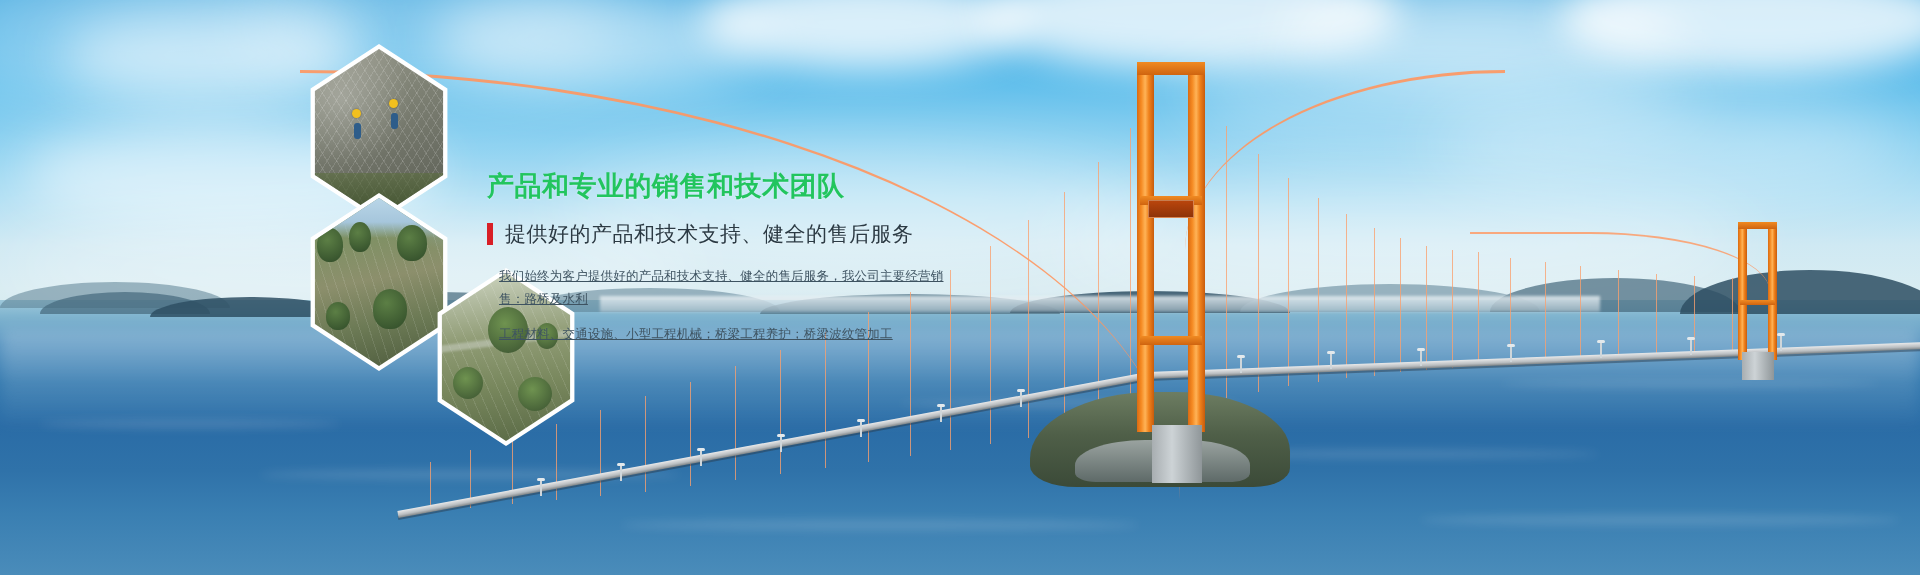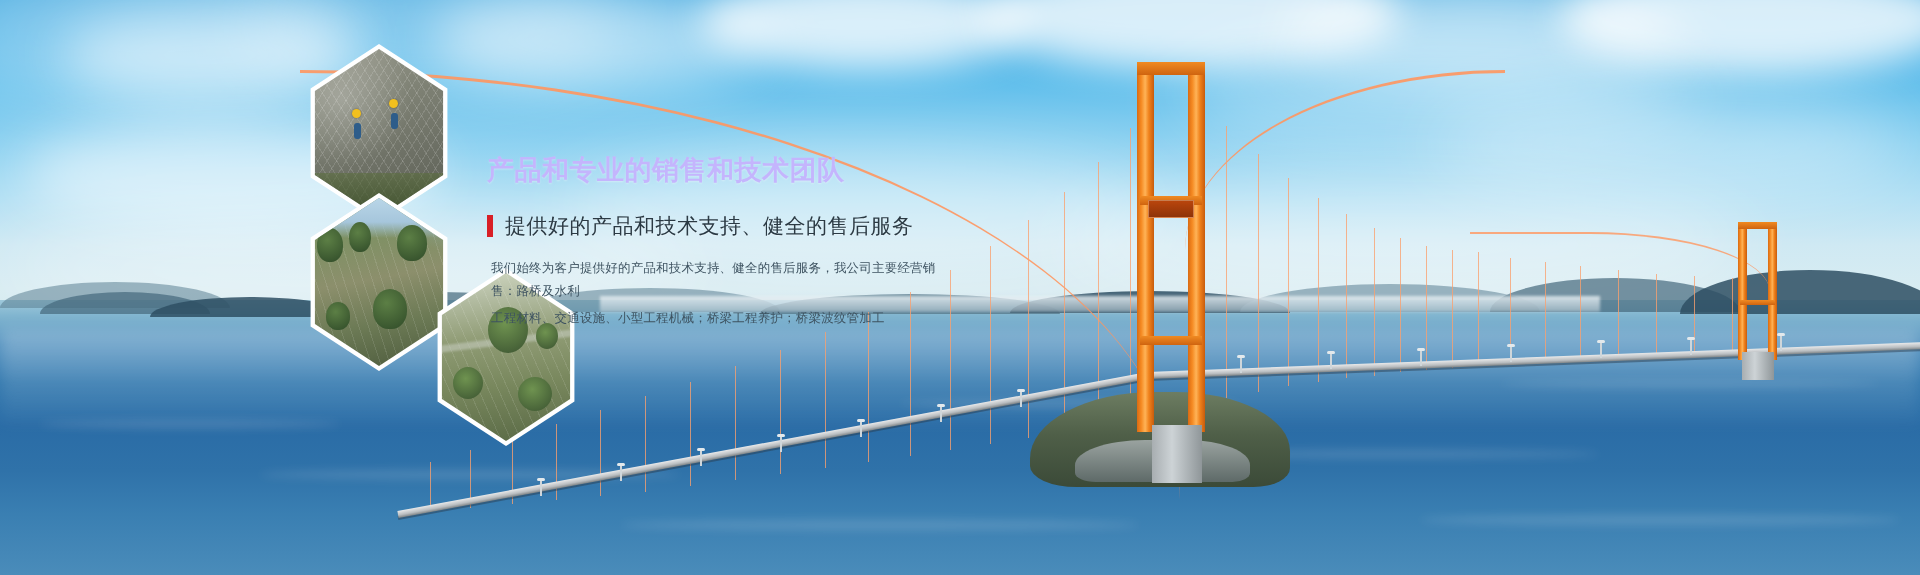--- a/index.html
+++ b/index.html
@@ -229,45 +229,46 @@
     line-height:1.15;
   }
   .headline .h-main {
     font-size:33px; font-weight:bold;
     color:#1b4f92;
     letter-spacing:1px;
     text-shadow:0 1px 2px rgba(255,255,255,0.45);
   }
   .headline .h-sub {
     font-size:27px; font-weight:bold;
-    color:#c4b5fd;
+    color:#22c55e;
     letter-spacing:0.5px;
     text-shadow:0 1px 2px rgba(255,255,255,0.35);
+    margin-top:16px;
   }
   .subline {
     display:flex; align-items:center; gap:12px;
-    margin-top:26px;
+    margin-top:18px;
     white-space:nowrap;
   }
   .subline .bar {
     width:6px; height:22px; background:#d81f26; flex:0 0 auto;
   }
   .subline .sub-text {
     font-size:21px; color:#2b3a44; letter-spacing:0.5px;
     text-shadow:0 1px 1px rgba(255,255,255,0.35);
   }
   .body-text {
     margin-top:17px;
     font-size:12.5px;
     line-height:1.85;
     color:#3e5361;
     max-width:470px;
     letter-spacing:0.2px;
   }
-  .body-text p { margin:4px; }
+  .body-text p { margin:12px;text-decoration:underline; }
 </style>
 </head>
 <body>
 
 <div id="banner">
 
   <div class="sky"></div>
 
   <div class="cloud-soft" style="left:-60px;  top:-40px;  width:420px; height:150px;"></div>
   <div class="cloud-soft" style="left:240px;  top:-30px;  width:380px; height:120px;"></div>

